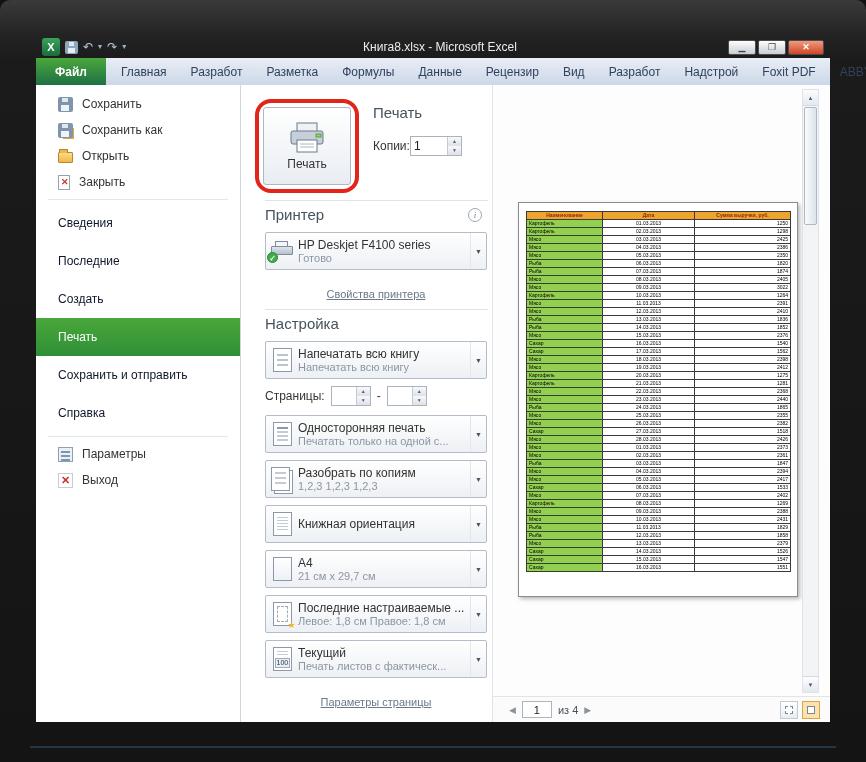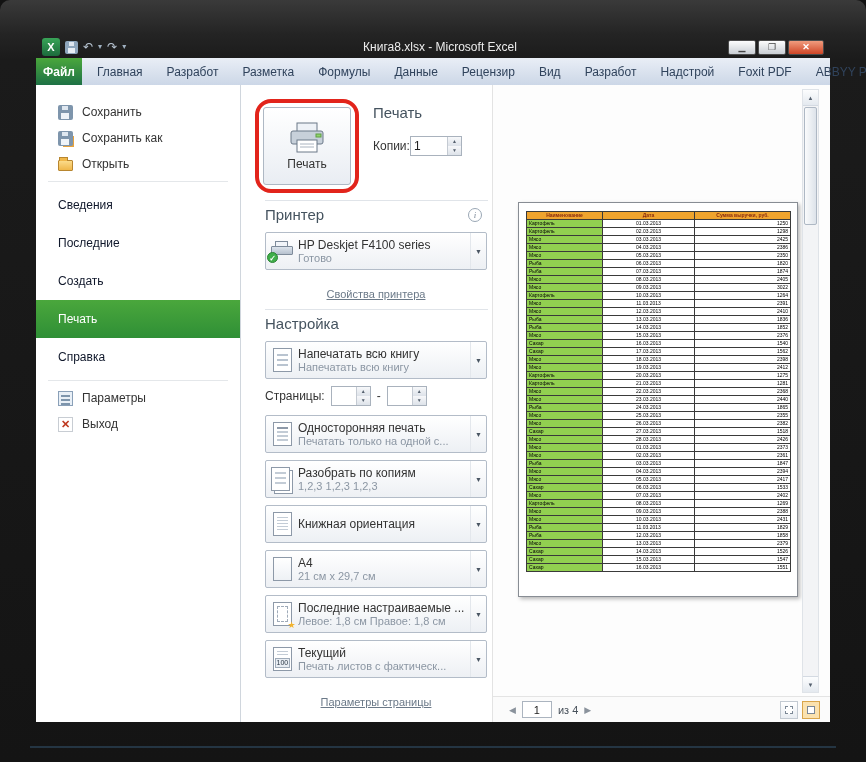--- a/index.html
+++ b/index.html
@@ -18,27 +18,27 @@
   .qat-glyph{color:#b9c6d4;font-size:12px;line-height:14px;}
   .qat-glyph.sm{font-size:8px;color:#9fb0c0;}
   .win-title{position:absolute;left:14px;right:0;text-align:center;color:#ececec;font-size:12px;pointer-events:none;}
   .winbtns{margin-left:auto;display:flex;gap:2px;z-index:2;}
   .winbtn{width:28px;height:15px;border-radius:2px;background:linear-gradient(#fdfdfd,#c9ced4);border:1px solid #4c4c4c;color:#444;font-size:9px;line-height:13px;text-align:center;cursor:pointer;}
   .winbtn.close{background:linear-gradient(#f09c7e,#cf4526);color:#fff;width:36px;font-weight:bold;}
 
   
   .ribbon-tabs{position:absolute;top:58px;left:36px;right:36px;height:27px;background:linear-gradient(#e9eef6,#ccd7e7);display:flex;align-items:stretch;}
   .tab{padding:0 12px;font-size:12px;color:#30435c;display:flex;align-items:center;cursor:pointer;white-space:nowrap;}
-  .tab.file{background:linear-gradient(var(--selection-green,#48a63f),var(--excel-green,#1e7145));color:#fff;font-weight:bold;padding:0 7px;margin-right:3px;}
+  .tab.file{background:linear-gradient(var(--selection-green,#48a63f),var(--excel-green,#1e7145));color:#fff;font-weight:bold;padding:0 19px;margin-right:3px;}
 
   
   .backstage{position:absolute;top:85px;left:36px;right:36px;bottom:40px;background:#fff;overflow:hidden;}
 
   
-  .sidebar{position:absolute;top:0;left:0;bottom:0;width:205px;border-right:1px solid #d0d6dd;padding-top:14px;background:#fff;}
+  .sidebar{position:absolute;top:0;left:0;bottom:0;width:205px;border-right:1px solid #d0d6dd;padding-top:6px;background:#fff;}
   .sb-item{height:26px;display:flex;align-items:center;padding-left:22px;font-size:12px;color:#333;gap:9px;cursor:pointer;}
   .sb-item.nav{height:38px;color:#0f172a;}
   .sb-item.selected{background:linear-gradient(var(--selection-green,#48a63f),#2f8f36);color:#fff;}
   .sb-sep{border-top:1px solid #e4e7ea;margin:4px 12px;}
   .sbi{width:15px;height:15px;position:relative;display:inline-block;flex:none;}
   .i-save{background:#7e95ac;border-radius:2px;}
   .i-save::before{content:"";position:absolute;left:4px;top:1px;width:6px;height:4px;background:#dfe7f0;}
   .i-save::after{content:"";position:absolute;left:3px;bottom:1px;width:8px;height:6px;background:#eef3f8;}
   .i-save-as{background:#7e95ac;border-radius:2px;box-shadow:3px 3px 0 -2px #e8a33c;}
   .i-save-as::before{content:"";position:absolute;left:4px;top:1px;width:6px;height:4px;background:#dfe7f0;}
@@ -176,34 +176,41 @@
             <span>Сохранить</span>
           </div>
           <div class="sb-item">
             <span class="sbi i-save-as"></span>
             <span>Сохранить как</span>
           </div>
           <div class="sb-item">
             <span class="sbi i-open"></span>
             <span>Открыть</span>
           </div>
+          <div class="sb-item">
+            <span class="sbi i-close"></span>
+            <span>Закрыть</span>
+          </div>
         </div>
       <div class="sb-sep"></div>
       <div id="sb-nav">
           <div class="sb-item nav">
             <span>Сведения</span>
           </div>
           <div class="sb-item nav">
             <span>Последние</span>
           </div>
           <div class="sb-item nav">
             <span>Создать</span>
           </div>
           <div class="sb-item nav selected">
             <span>Печать</span>
+          </div>
+          <div class="sb-item nav">
+            <span>Сохранить и отправить</span>
           </div>
           <div class="sb-item nav">
             <span>Справка</span>
           </div>
         </div>
       <div class="sb-sep"></div>
       <div id="sb-bottom">
           <div class="sb-item">
             <span class="sbi i-options"></span>
             <span>Параметры</span>

